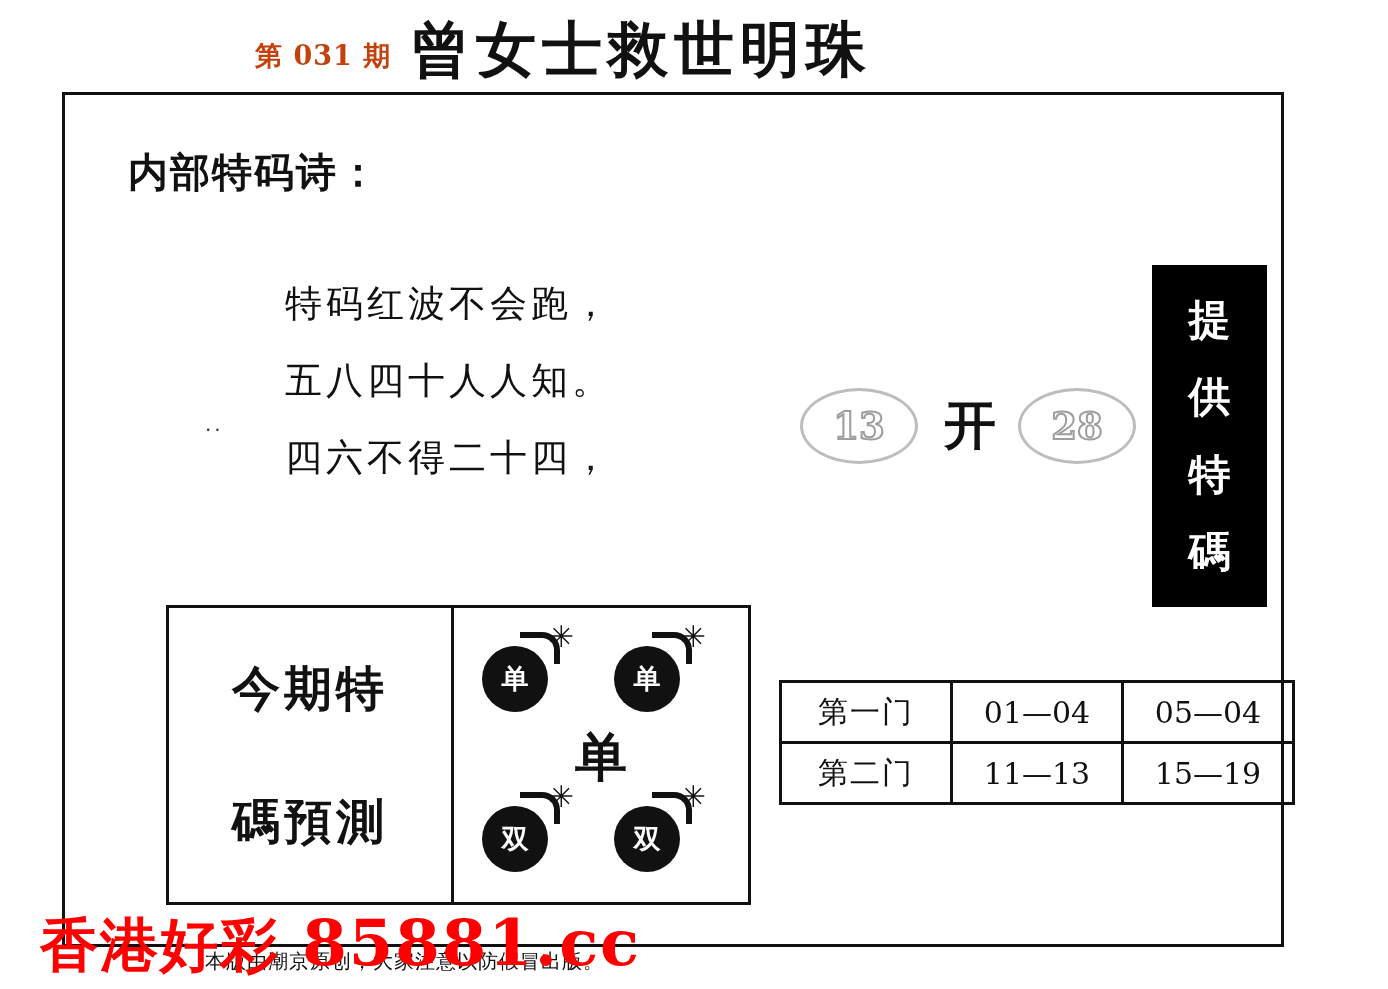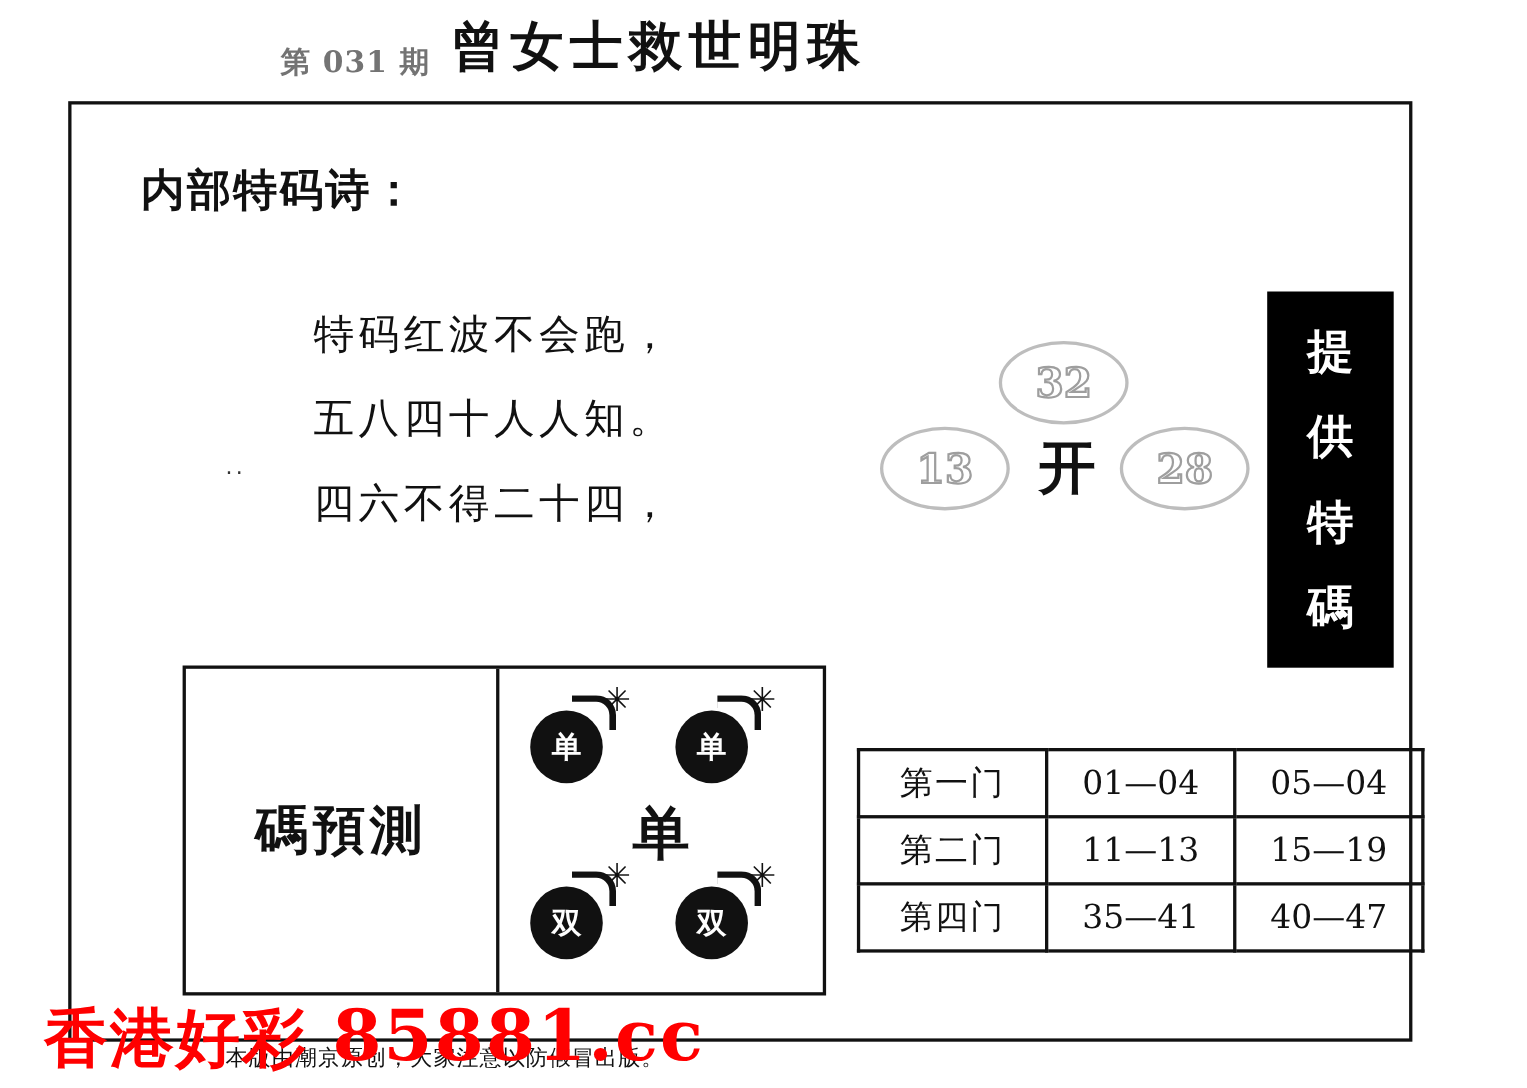--- a/index.html
+++ b/index.html
@@ -16,29 +16,29 @@
   }
 
   
   .issue-label {
     position: absolute;
     left: 255px;
     top: 38px;
     font-family: "DejaVu Serif", serif;
     font-size: 27px;
     font-weight: bold;
-    color: #737373;
+    color: #c2410c;
     letter-spacing: 1px;
   }
   .main-title {
     position: absolute;
     left: 410px;
     top: 10px;
     font-family: "DejaVu Serif", serif;
-    font-size: 48px;
+    font-size: 60px;
     font-weight: bold;
     color: #111;
     letter-spacing: 6px;
     white-space: nowrap;
   }
 
   
   .frame {
     position: absolute;
     left: 62px;
@@ -288,35 +288,35 @@
 
 <div class="section-heading">内部特码诗：</div>
 <div class="poem">
   <div>特码红波不会跑，</div>
   <div>五八四十人人知。</div>
   <div>四六不得二十四，</div>
 </div>
 <div class="stray-dots">..</div>
 
 <div class="balls">
-  <div class="ball ball-top">32</div>
   <div class="ball ball-left">13</div>
   <div class="ball-center">开</div>
   <div class="ball ball-right">28</div>
 </div>
 
 <div class="banner">
   <span>提</span>
   <span>供</span>
   <span>特</span>
   <span>碼</span>
 </div>
 
 <div class="pred-box">
   <div class="pred-left">
+    <span>今期特</span>
     <span>碼預測</span>
   </div>
   <div class="pred-right">
     <div class="bomb b1">
       <div class="fuse"></div>
       <div class="spark">✳</div>
       <div class="body">单</div>
     </div>
     <div class="bomb b2">
       <div class="fuse"></div>
@@ -342,25 +342,20 @@
     <tr>
       <td class="gate-name">第一门</td>
       <td class="gate-range">01—04</td>
       <td class="gate-range">05—04</td>
     </tr>
     <tr>
       <td class="gate-name">第二门</td>
       <td class="gate-range">11—13</td>
       <td class="gate-range">15—19</td>
     </tr>
-    <tr>
-      <td class="gate-name">第四门</td>
-      <td class="gate-range">35—41</td>
-      <td class="gate-range">40—47</td>
-    </tr>
   </tbody>
 </table>
 
 <div class="watermark">
   <span>香港好彩</span>
   <span class="site">85881.cc</span>
 </div>
 
 <div class="footer-note">本版由潮京原创，大家注意以防假冒出版。</div>
 

